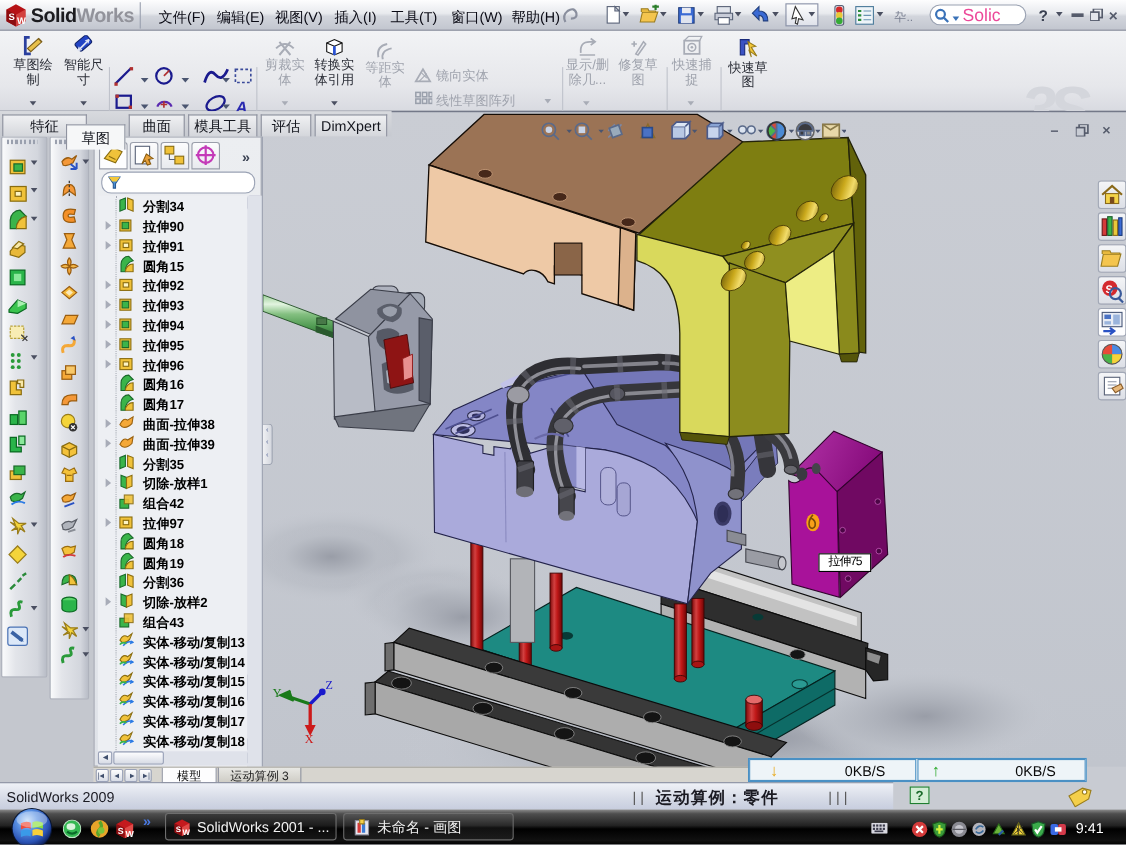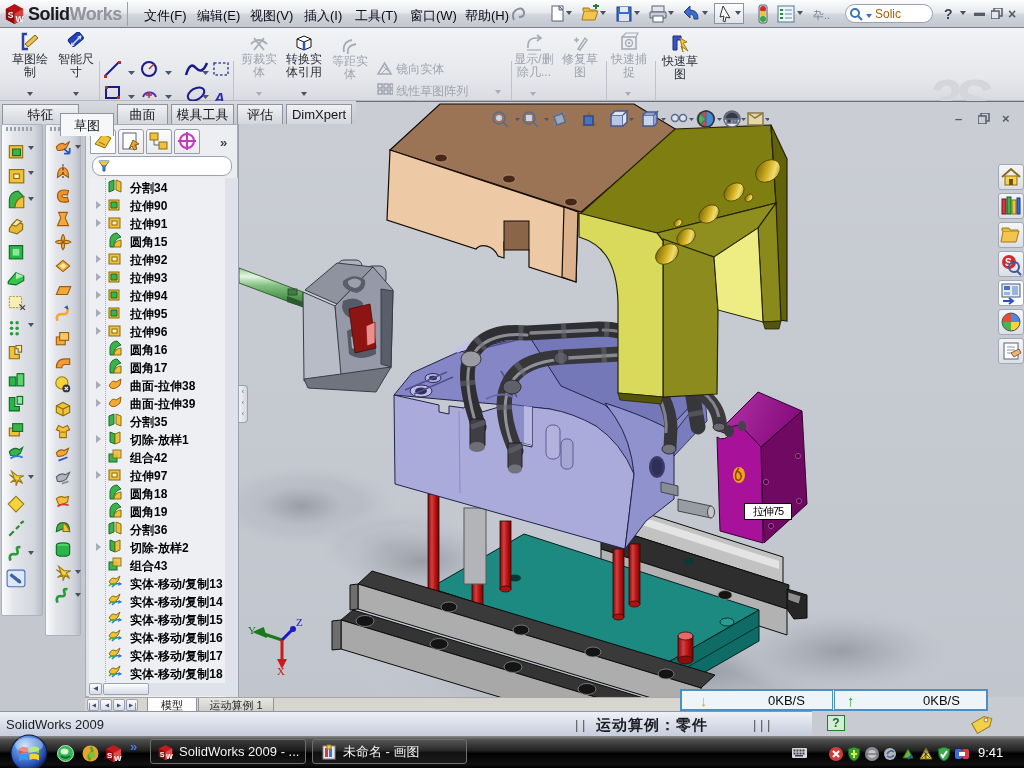--- a/index.html
+++ b/index.html
@@ -6,21 +6,21 @@
 .abs{position:absolute}
 
 #titlebar{left:0;top:0;width:1024px;height:28px;background:linear-gradient(#fdfdfe,#e8eaee 45%,#d2d5dc 55%,#c2c6cf);border-bottom:1px solid #7a7f90}
 #logo{left:3px;top:3px;width:23px;height:22px}
 #swtext{left:28px;top:4px;font-size:18px;font-weight:bold;letter-spacing:-.5px;color:#1b1b1f}
 #swtext span{color:#92939b}
 .menu{top:7px;font-size:13px;color:#0a0a14;font-weight:normal}
 .tdiv{top:2px;width:1px;height:24px;background:#9aa0ae}
 .ticon{top:4px;width:20px;height:20px}
 .darr{top:11px;width:0;height:0;border-left:3px solid transparent;border-right:3px solid transparent;border-top:4px solid #4a4f61}
-#searchpill{left:845px;top:4px;width:88px;height:19px;background:#fff;border:1px solid #9aa2b2;border-radius:10px;font-size:12px;color:#a16207;line-height:17px}
+#searchpill{left:845px;top:4px;width:88px;height:19px;background:#fff;border:1px solid #9aa2b2;border-radius:10px;font-size:16px;color:#ec4899;line-height:17px}
 .wbtn{top:6px;font-size:14px;color:#555b6b;font-weight:bold}
 
 #cmdmgr{left:0;top:28px;width:1024px;height:73px;background:linear-gradient(#f2f3f5,#e6e7eb 70%,#d9dbe1);border-bottom:1px solid #b6b9c2}
 .cmbtn{text-align:center;font-size:12px;line-height:13px;color:#2c2f38}
 .cmbtn.gray{color:#9fa3ad}
 .cmbtn .ci{display:block;margin:0 auto 1px}
 .cmsep{top:33px;width:1px;height:62px;background:#bfc2cb}
 .listitem{font-size:12px;color:#a0a4ae;text-align:left}
 #dswm{left:928px;top:38px;width:100px;height:62px;font-size:58px;font-style:italic;font-weight:bold;color:#d4d6dc;overflow:hidden;letter-spacing:-7px}
 
@@ -1083,21 +1083,21 @@
     </div>
   </div>
   </div>
 
   <div class="abs" id="cfgtabs">
     <div class="sbtn" style="position:absolute;left:2px;top:1px;width:12px;height:12px;font-size:7px;line-height:11px">|<span style="display:inline-block;transform:rotate(-90deg)">▲</span></div>
     <div class="sbtn" style="position:absolute;left:15px;top:1px;width:12px;height:12px;font-size:7px;line-height:11px"><span style="display:inline-block;transform:rotate(-90deg)">▲</span></div>
     <div class="sbtn" style="position:absolute;left:28px;top:1px;width:12px;height:12px;font-size:7px;line-height:11px"><span style="display:inline-block;transform:rotate(90deg)">▲</span></div>
     <div class="sbtn" style="position:absolute;left:41px;top:1px;width:12px;height:12px;font-size:7px;line-height:11px"><span style="display:inline-block;transform:rotate(90deg)">▲</span>|</div>
     <div style="position:absolute;left:62px;top:0;width:50px;height:14px;background:#fdfdfe;border:1px solid #8f93a0;border-top:none;font-size:11px;text-align:center;color:#111">模型</div>
-    <div style="position:absolute;left:113px;top:0;width:76px;height:14px;background:linear-gradient(#e8e8e4,#cfcdc6);border:1px solid #8f93a0;border-top:none;font-size:11px;text-align:center;color:#222">运动算例 1</div>
+    <div style="position:absolute;left:113px;top:0;width:76px;height:14px;background:linear-gradient(#e8e8e4,#cfcdc6);border:1px solid #8f93a0;border-top:none;font-size:11px;text-align:center;color:#222">运动算例 3</div>
   </div>
 
   <div class="abs" id="statusbar">
     <div class="abs" style="left:6px;top:5px">SolidWorks 2009</div>
     <div class="abs" style="left:575px;top:5px;color:#555">| |</div>
     <div class="abs" style="left:596px;top:4px;font-size:15px;letter-spacing:1px;font-weight:bold">运动算例：零件</div>
     <div class="abs" style="left:753px;top:5px;color:#555">| | |</div>
     <div class="abs" style="left:827px;top:3px;width:18px;height:16px;background:#d4eed6;border:1px solid #1e7e30;text-align:center;font-size:12px;line-height:15px;color:#1a6a2a;font-weight:bold">?</div>
     <svg class="abs" style="left:968px;top:2px" width="26" height="20" viewBox="0 0 26 20">
         <path d="M4 12 L14 2 L22 2 L22 10 L12 20 Z" fill="#f4cf4a" stroke="#9a7d1a" transform="rotate(15 13 10)"></path>
@@ -1145,21 +1145,21 @@
       </svg>
     <div class="abs" style="left:130px;top:3px;color:#4a7ae4;font-size:13px;font-weight:bold">»</div>
     <div class="abs tbtn" style="left:150px;width:156px;background:linear-gradient(#3a3a3a,#1c1c1c 45%,#0a0a0a 55%,#161616)">
       <svg style="position:absolute;left:6px;top:4px" width="17" height="17" viewBox="0 0 19 19">
           <polygon points="2,5 9.5,1 17,5 17,14 9.5,18 2,14" fill="#c41a1e"></polygon>
           <polygon points="2,5 9.5,9 9.5,18 2,14" fill="#8c0d10"></polygon>
           <polygon points="9.5,9 17,5 17,14 9.5,18" fill="#e04a48"></polygon>
           <text x="3" y="14" font-size="8" fill="#fff" font-weight="bold">S</text>
           <text x="10" y="17" font-size="8" fill="#fff" font-weight="bold">W</text>
         </svg>
-      <span style="position:absolute;left:28px">SolidWorks 2009 - ...</span>
+      <span style="position:absolute;left:28px">SolidWorks 2001 - ...</span>
     </div>
     <div class="abs tbtn" style="left:312px;width:155px">
       <svg style="position:absolute;left:8px;top:4px" width="16" height="17" viewBox="0 0 16 17">
           <rect x="2" y="2" width="12" height="13" fill="#e8e8f0" stroke="#8a8a9a"></rect>
           <path d="M4 4 h3 v9 h-3 z" fill="#d43a3a"></path>
           <path d="M8 4 h3 v9 h-3 z" fill="#3a7ad4"></path>
           <path d="M6 1 l4 0 0 4 -4 0 z" fill="#f4cf4a" stroke="#9a7d1a"></path>
         </svg>
       <span style="position:absolute;left:30px">未命名 - 画图</span>
     </div>

